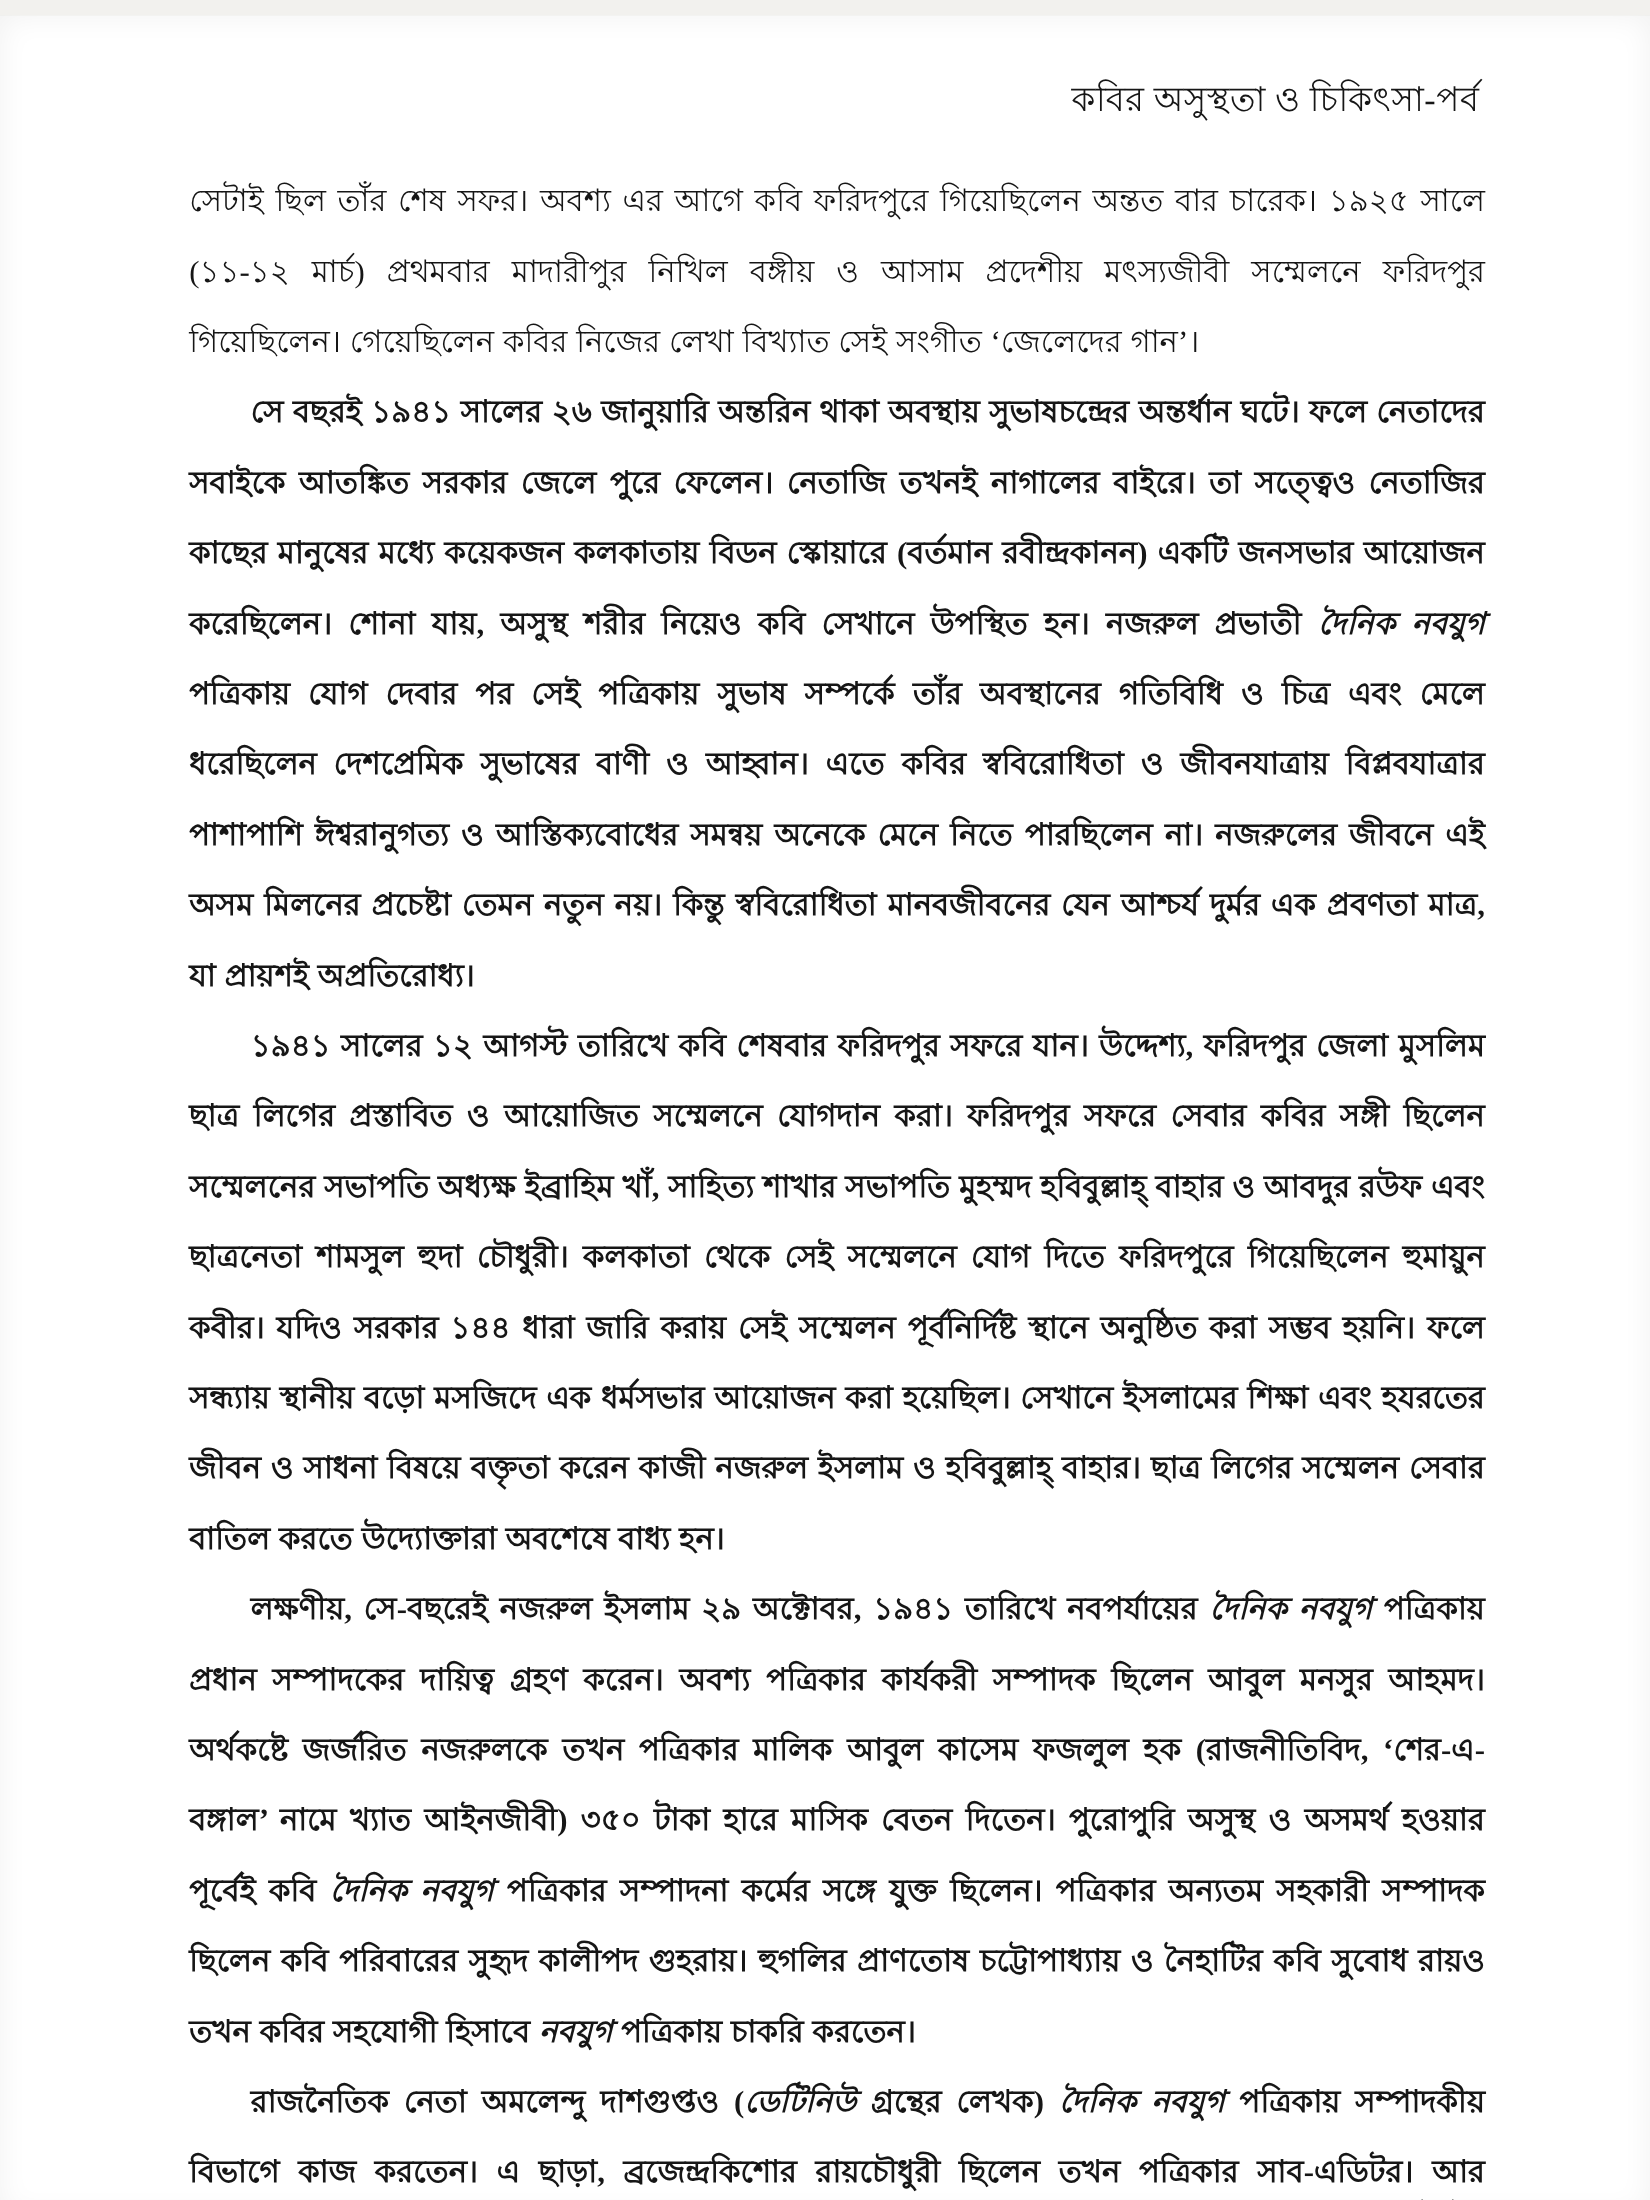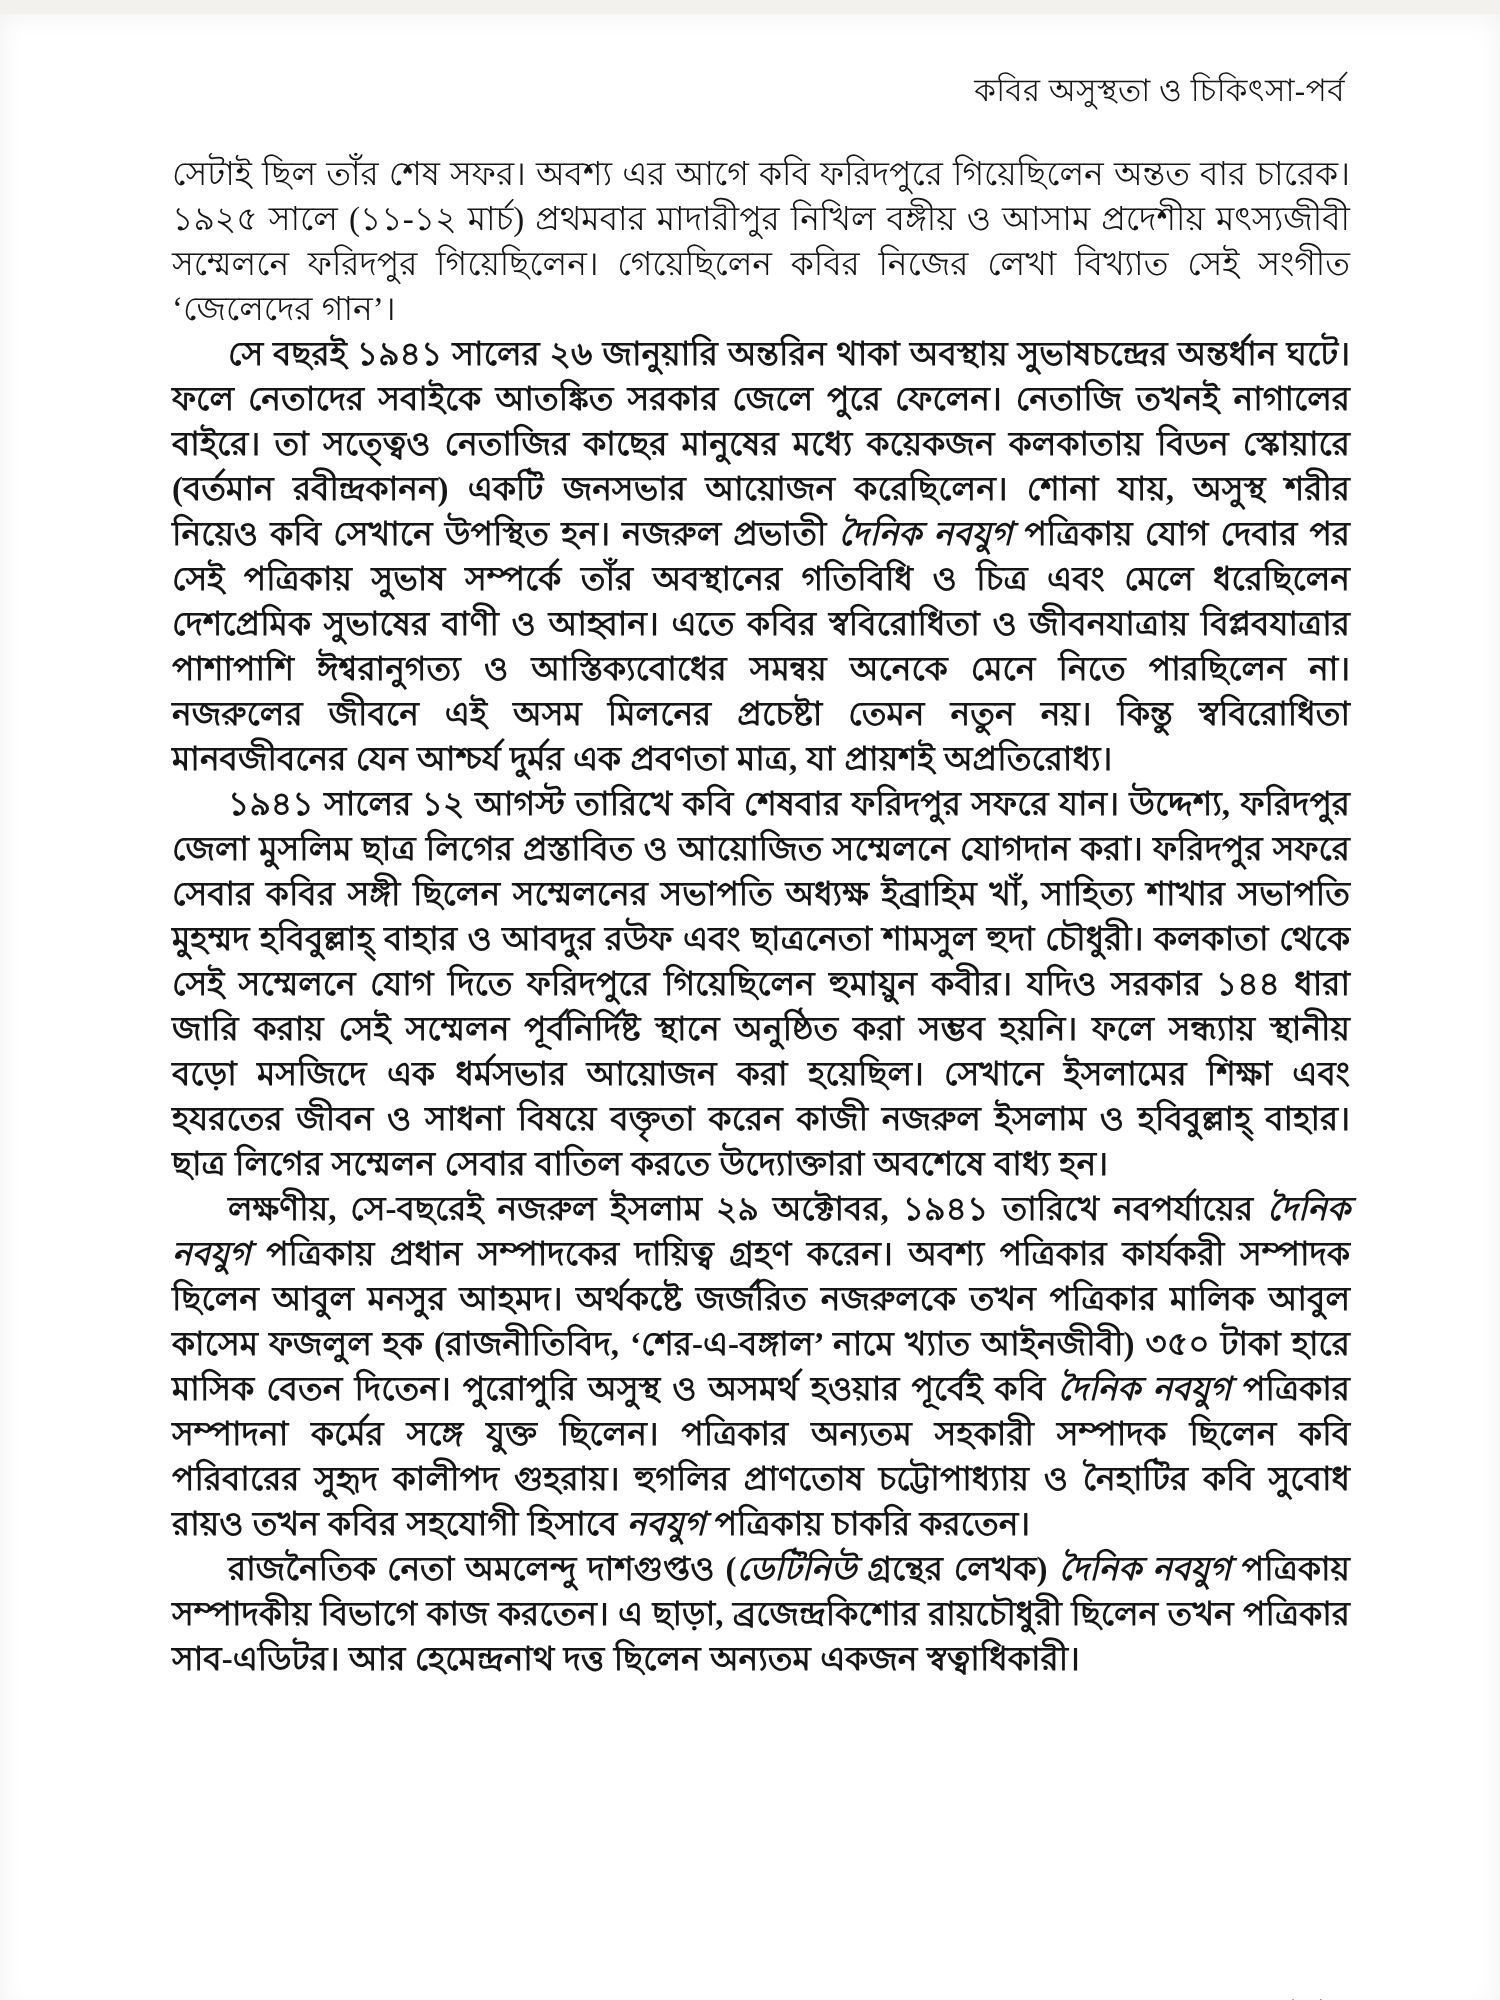--- a/index.html
+++ b/index.html
@@ -27,22 +27,22 @@
     white-space: nowrap;
   }
   .body-text {
     position: absolute;
     top: 138px;
     left: 172px;
     width: 1178px;
   }
   .para {
     margin: 0;
-    font-size: 33px;
-    line-height: 45px;
+    font-size: 28px;
+    line-height: 64px;
     text-align: justify;
     text-justify: inter-word;
     word-spacing: 1px;
   }
   .para.indent {
     text-indent: 56px;
     font-weight: bold;
   }
   .para em {
     font-style: italic;

